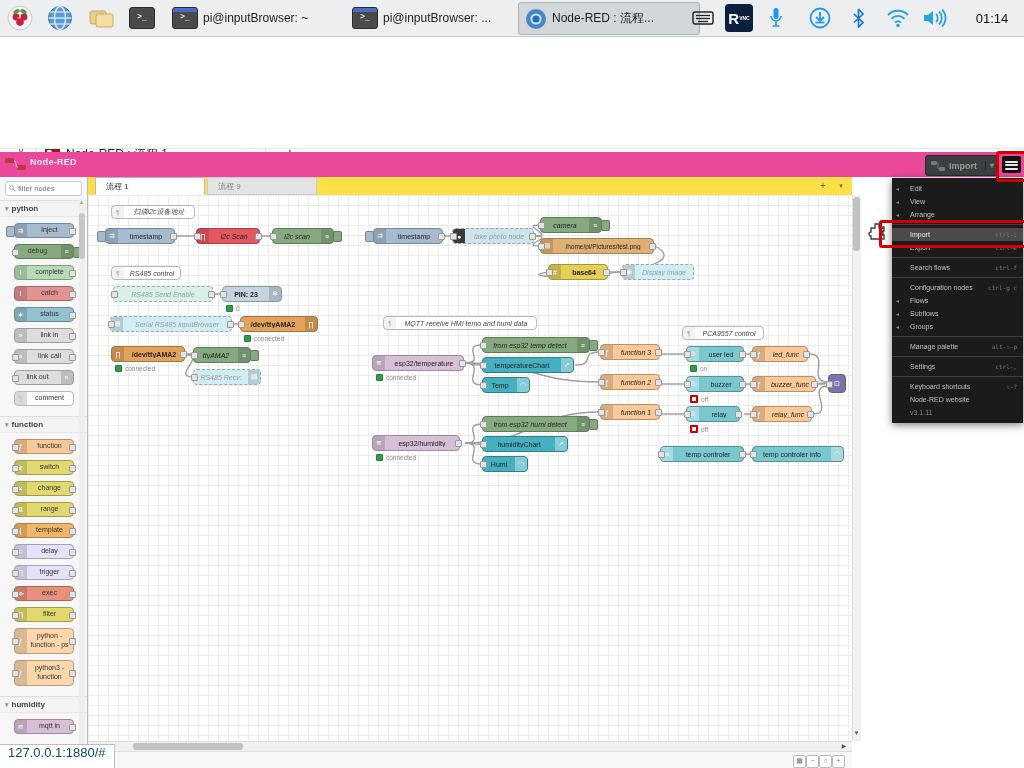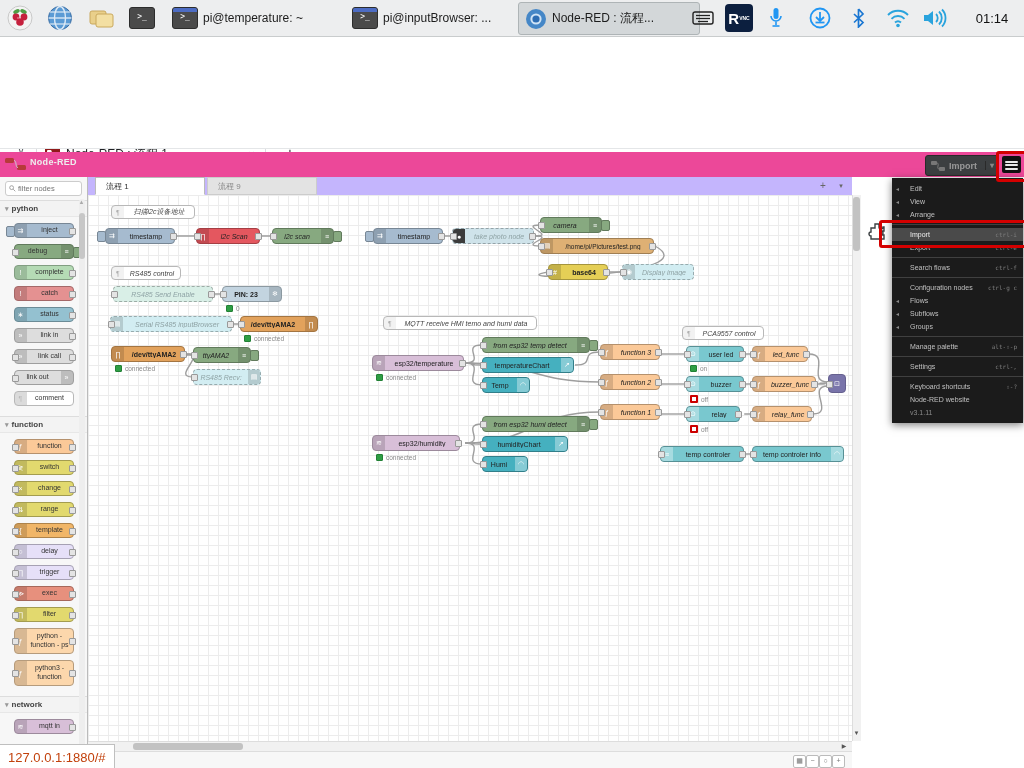--- a/index.html
+++ b/index.html
@@ -65,21 +65,21 @@
   .nicon.light{background:rgba(255,255,255,.35);color:#fff;}
   .nicon.dark{background:#3b3b3b;}
   .port{position:absolute;width:5px;height:5px;background:#e4e4e4;border:1px solid #999;border-radius:1px;top:50%;margin-top:-3px;}
   .port.in{left:-3px;} .port.out{right:-3px;}
   .nbtn{position:absolute;width:7px;height:9px;border:1px solid rgba(0,0,0,.25);border-radius:2px;top:2px;}
   .nbtn.l{left:-9px;} .nbtn.r{right:-9px;}
   #pal-scroll{position:absolute;right:2px;top:22px;width:6px;height:560px;background:#eee;border-radius:3px;}
   #pal-thumb{position:absolute;right:2px;top:36px;width:6px;height:46px;background:#c7c7c7;border-radius:3px;}
   #pal-up{position:absolute;right:2px;top:22px;width:7px;font-size:6px;color:#aaa;text-align:center;}
   
-  #tabbar{left:88px;top:177px;width:764px;height:20px;background:#c4b5fd;border-bottom:1px solid #bbb;box-sizing:border-box;}
+  #tabbar{left:88px;top:177px;width:764px;height:20px;background:#fde047;border-bottom:1px solid #bbb;box-sizing:border-box;}
   .flowtab{position:absolute;top:0;height:18px;box-sizing:border-box;font-size:8px;display:flex;align-items:center;padding:0 10px;}
   .flowtab.active{background:#fff;border:1px solid #bbb;border-bottom:1px solid #fff;color:#333;}
   .flowtab.inactive{background:#e3e3e3;border:1px solid #ccc;color:#888;}
   .tabbar-btn{position:absolute;top:2px;width:14px;height:14px;color:#666;font-size:10px;text-align:center;line-height:14px;}
   
   #canvas{left:88px;top:195px;width:764px;height:546px;background:#fff;overflow:hidden;
     background-image:linear-gradient(#ececec 1px,transparent 1px),linear-gradient(90deg,#ececec 1px,transparent 1px);
     background-size:10px 10px;}
   #canvas-inner{position:absolute;left:-88px;top:-195px;width:1024px;height:768px;}
   .node{position:absolute;height:16px;border-radius:4px;border:1px solid rgba(0,0,0,.3);display:flex;align-items:center;
@@ -118,21 +118,21 @@
   .mitem{height:13px;display:flex;align-items:center;padding:0 6px 0 4px;color:#c0c0c0;font-size:7px;position:relative;}
   .mitem .sub{width:10px;color:#888;font-size:6px;}
   .mitem .mlabel{flex:1;padding-left:4px;white-space:nowrap;}
   .mitem .short{font-family:"DejaVu Sans Mono",monospace;font-size:6px;color:#7d7d7d;}
   .mitem.hl{background:#4a4a4a;} .mitem.hl .mlabel{color:#eee;}
   .msep{height:1px;background:#404040;margin:3px 0;}
   
   .annot{position:absolute;border:3px solid #d40000;border-radius:3px;z-index:60;pointer-events:none;}
   
   #statusbubble{left:0;top:744px;height:24px;background:#fff;border:1px solid #bfbfbf;border-left:none;border-bottom:none;
-    z-index:70;display:flex;align-items:center;padding:0 8px;font-size:13px;color:#c2410c;}
+    z-index:70;display:flex;padding:0 8px;font-size:13px;color:#0c4a6e;}
   svg{display:block;}
 </style>
 </head>
 <body>
 <div id="stage">
 
 <div class="abs" id="taskbar">
   <div class="launcher" style="left:4px;">
     <svg width="26" height="26" viewBox="0 0 26 26">
           <circle cx="13" cy="13" r="12" fill="#f3f3f3" stroke="#c9c9c9"></circle>
@@ -158,21 +158,21 @@
           <rect x="2" y="5" width="16" height="13" rx="2" fill="#e9cf8a" stroke="#c9a85c"></rect>
           <rect x="8" y="8" width="17" height="13" rx="2" fill="#f3dfa2" stroke="#c9a85c"></rect>
         </svg>
   </div>
   <div class="launcher" style="left:126px;">
     <div class="termico">&gt;_</div>
   </div>
   <div id="tasks">
         <div class="task" style="left: 166px; width: 176px;">
           <div class="termico win">&gt;_</div>
-          <span class="tlabel">pi@temperature: ~</span>
+          <span class="tlabel">pi@inputBrowser: ~</span>
         </div>
         <div class="task" style="left: 346px; width: 170px;">
           <div class="termico win">&gt;_</div>
           <span class="tlabel">pi@inputBrowser: ...</span>
         </div>
         <div class="task active" style="left: 518px; width: 168px;">
           <svg width="22" height="22" viewBox="0 0 22 22">
             <circle cx="11" cy="11" r="10" fill="#4587c7"></circle>
             <circle cx="11" cy="11" r="5.6" fill="#cfe3f5"></circle>
             <circle cx="11" cy="11" r="3.6" fill="#2d6db3"></circle>
@@ -439,21 +439,21 @@
           <div class="pal-item" style="background: rgb(252, 215, 172); border-color: rgb(181, 155, 124); height: 26px;">
             <span class="nicon " style="color:#fff">ƒ</span>
             <span class="lbl">python3 -
 function</span>
             <span class="port in"></span>
             <span class="port out"></span>
           </div>
         </div>
         <div class="pal-head">
           <span class="chev">▾</span>
-          <span>network</span>
+          <span>humidity</span>
         </div>
         <div class="pal-body">
           <div class="pal-item" style="background: rgb(216, 191, 216); border-color: rgb(156, 138, 156); height: 15px;">
             <span class="nicon " style="color:#fff">≋</span>
             <span class="lbl">mqtt in</span>
             <span class="port out"></span>
           </div>
         </div>
       </div>
   <div id="pal-scroll"></div>

